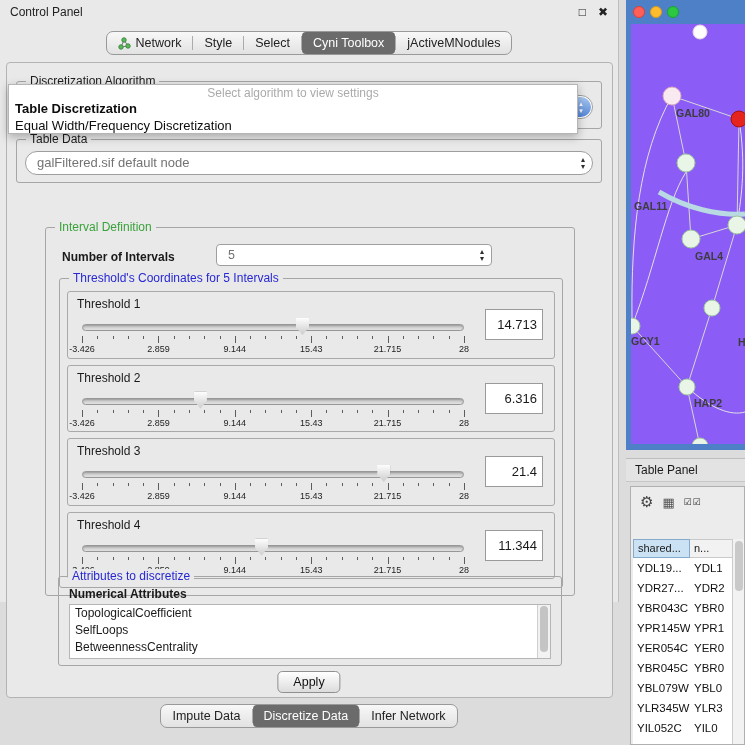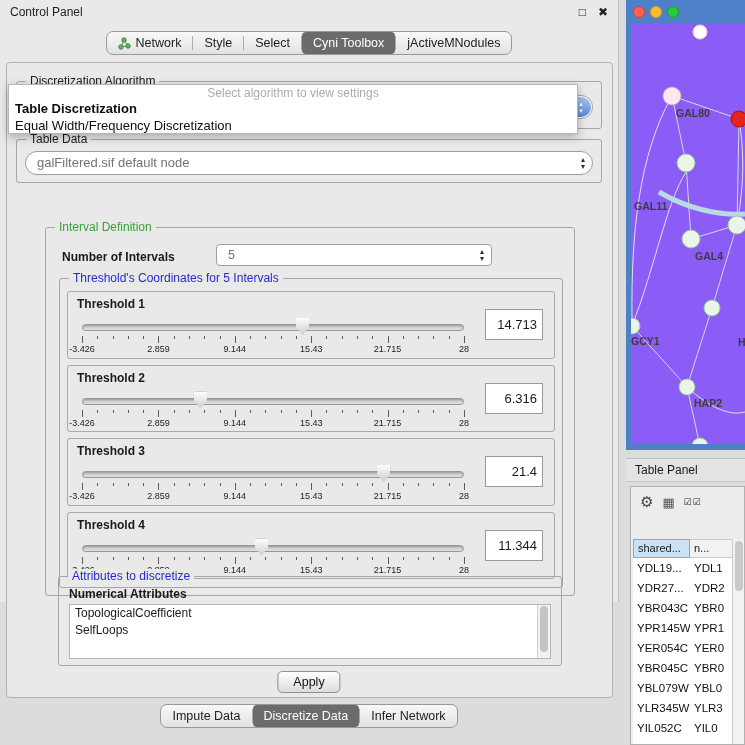--- a/index.html
+++ b/index.html
@@ -59,21 +59,21 @@
 
   #interval-group { left:45px; top:200px; width:530px; height:369px;margin-top:27px; }
   .noi-label { position:absolute; left:16px; top:22px; font-weight:bold; font-size:12px; }
   #noi-combo { left:170px; top:16px; width:276px; height:22px; border-radius:4px; }
   #noi-combo .combo-text { line-height:20px; font-size:12.5px; }
 
   #thr-group { left:13px; top:50px; width:504px; height:310px; }
   #thr-list { position:absolute; left:7px; right:7px; top:12px; bottom:8px;
               display:flex; flex-direction:column; gap:6px; }
   .threshold { position:relative; flex:1; border:1px solid #a9a9a9; border-radius:3px; background:#e9e9e9; }
-  .t-label { position:absolute; left:9px; top:5px; font-weight:bold; font-size:12px; }
+  .t-label { position:absolute; left:9px; top:5px; font-weight:normal; font-size:12px; }
   .slider { position:absolute; left:14px; right:90px; top:25px; height:38px; }
   .track { position:absolute; left:0; right:0; top:7px; height:7px;
            background:linear-gradient(#c0c0c0,#e3e3e3); border:1px solid #979797; border-radius:4px;
            box-shadow:inset 0 1px 2px rgba(0,0,0,0.2); }
   .thumb { position:absolute; top:1px; width:13px; height:17px; z-index:2;
            background:linear-gradient(#fdfdfd,#cccccc);
            clip-path:polygon(0 0,100% 0,100% 55%,50% 100%,0 55%);
            filter:drop-shadow(0 0 1px #666); }
   .ticks { position:absolute; left:0; right:0; top:19px; height:7px; }
   .tick { position:absolute; top:0; width:1px; height:3px; background:#5d5d5d; }
@@ -399,20 +399,21 @@
       </div>
     </div>
 
     <div class="group" id="attr-group">
       <div class="gtitle blue">Attributes to discretize</div>
       <div class="attr-label">Numerical Attributes</div>
       <div class="attr-list">
         <div id="attr-items">
             <div class="attr-item">TopologicalCoefficient</div>
             <div class="attr-item">SelfLoops</div>
+            <div class="attr-item">BetweennessCentrality</div>
           </div>
         <div class="attr-scroll">
           <div class="attr-thumb"></div>
         </div>
       </div>
     </div>
 
     <button id="apply-btn">Apply</button>
 
     <div class="tabrow bottom">

